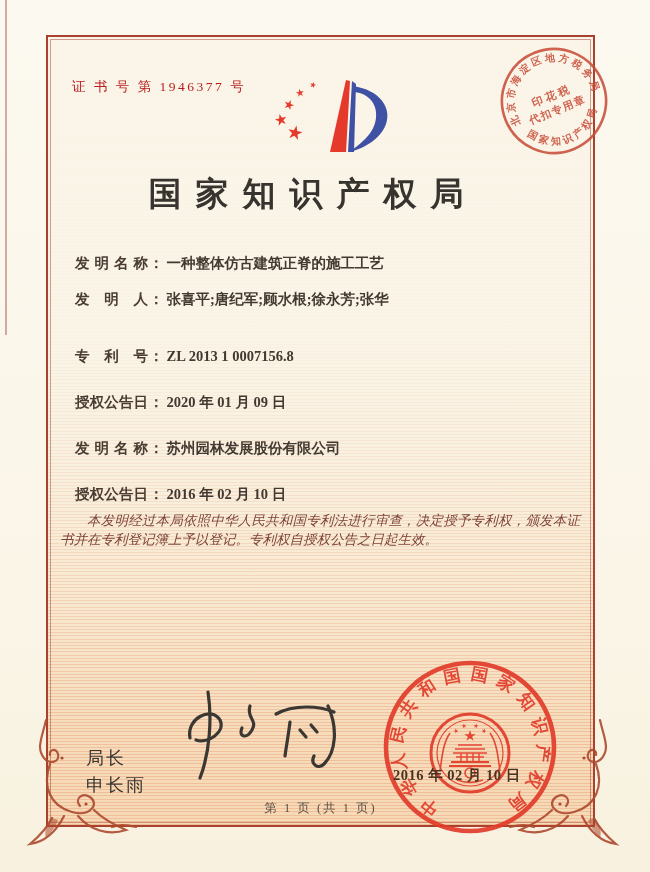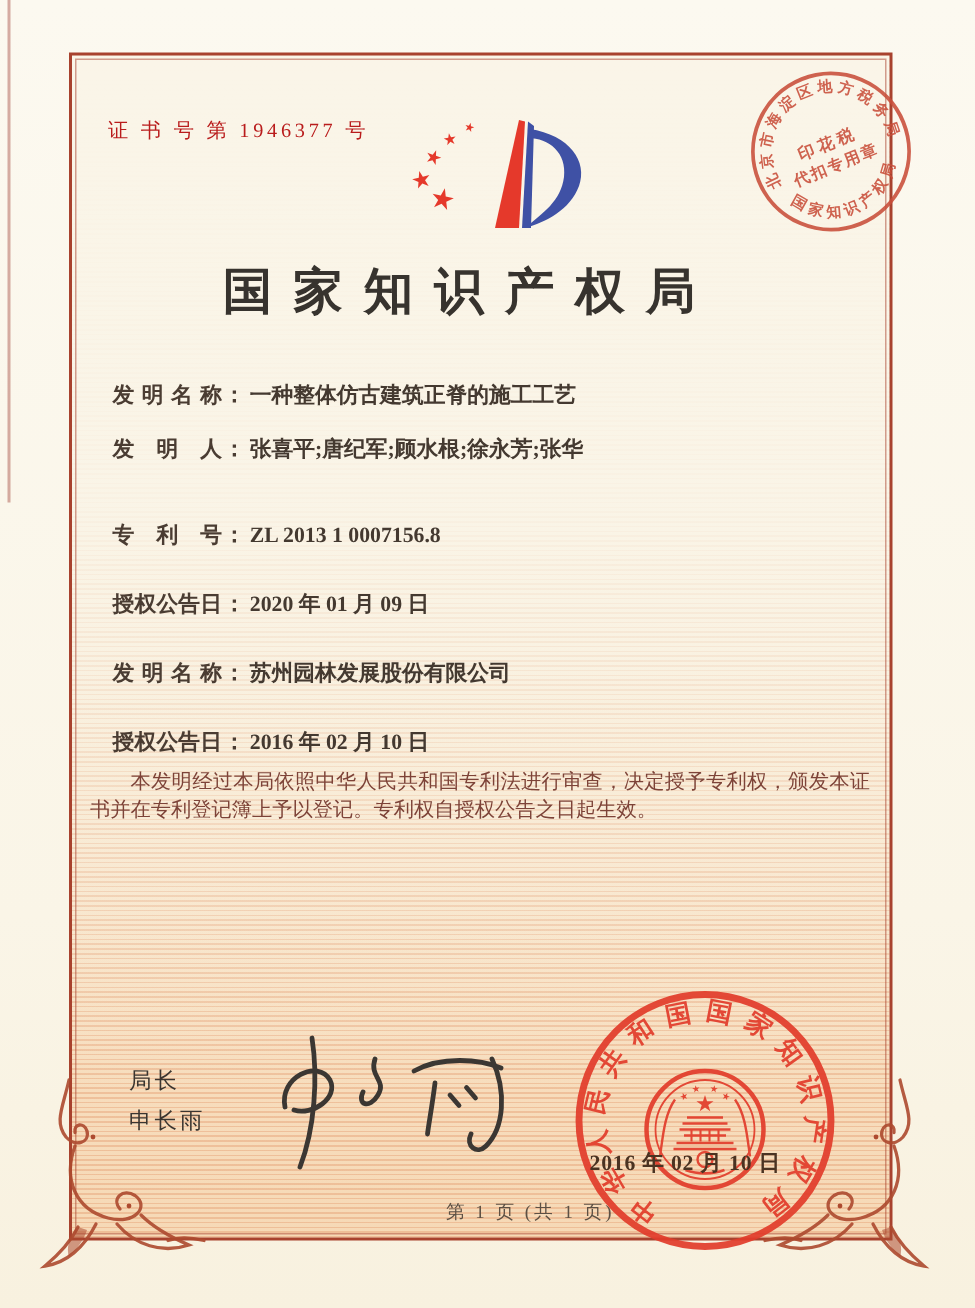--- a/index.html
+++ b/index.html
@@ -22,24 +22,24 @@
   .scan-edge{position:absolute;left:5px;top:0;width:2px;height:335px;background:rgba(150,45,35,.38);}
   .cert-no{position:absolute;left:72px;top:78px;font-size:13.5px;letter-spacing:2.5px;color:#b91c1c;}
   .title{
     position:absolute;left:0;top:172px;width:612px;text-align:center;
     font-size:33px;font-weight:600;letter-spacing:14px;text-indent:14px;color:#37332e;
   }
   .field{position:absolute;left:75px;font-size:14.5px;color:#443930;white-space:nowrap;font-weight:bold;}
   .field .lbl{display:inline-block;width:73px;text-align:justify;text-align-last:justify;color:#4a3c32;vertical-align:top;}
   .field .colon{color:#4a3c32;margin:0 3px 0 1px;}
   .paras{position:absolute;left:60px;top:511px;width:520px;font-size:13.5px;line-height:19.2px;color:#7d4338;text-align:justify;}
-  .paras p{margin:0;text-indent:2em;}
-  .signer{position:absolute;left:86px;top:708px;font-size:15px;letter-spacing:2px;color:#3b3530;line-height:27px;}
+  .paras p{margin:0;text-indent:2em;font-style:italic;}
+  .signer{position:absolute;left:86px;top:745px;font-size:18px;letter-spacing:2px;color:#3b3530;line-height:27px;}
   .seal-date{position:absolute;left:393px;top:766px;z-index:6;font-size:14.5px;font-weight:600;letter-spacing:.5px;color:#4b3322;}
-  .footer{position:absolute;left:46px;top:800px;width:549px;text-align:center;font-size:12.5px;letter-spacing:2px;color:#5d5044;padding-left:33px;}
+  .footer{position:absolute;left:46px;top:800px;width:549px;text-align:center;font-size:12.5px;letter-spacing:2px;color:#5d5044;}
   svg{position:absolute;overflow:visible;}
   .logo-svg{left:250px;top:72px;}
   .taxstamp-svg{left:495px;top:42px;z-index:4;}
   .seal-svg{left:375px;top:652px;z-index:5;}
   .sig-svg{left:168px;top:680px;z-index:5;}
   .flourish-left{left:16px;top:712px;z-index:2;}
   .flourish-right{left:500px;top:712px;z-index:2;transform:scaleX(-1);}
   .stamp-text{fill:#c94e3a;font-family:"Liberation Serif",serif;font-weight:600;}
   .seal-text{fill:#e23c2b;font-family:"Liberation Serif",serif;font-weight:700;}
 </style>

